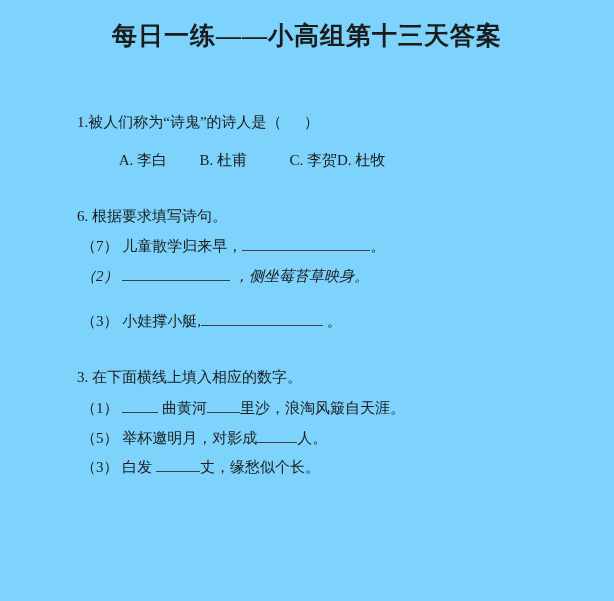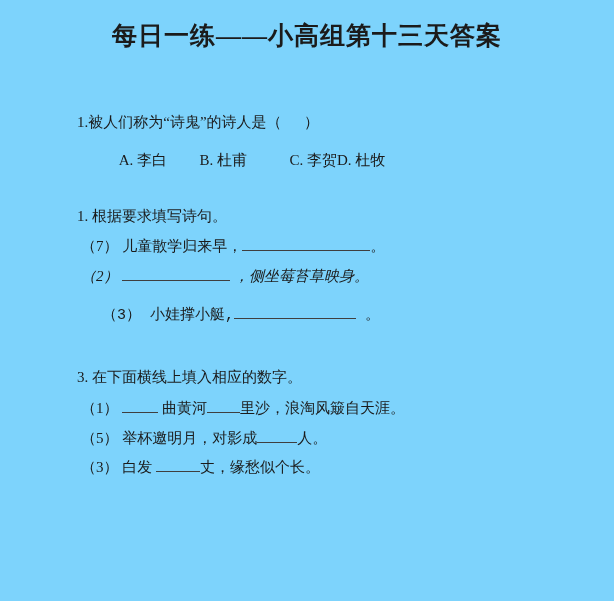--- a/index.html
+++ b/index.html
@@ -64,29 +64,29 @@
   <div class="title">每日一练——小高组第十三天答案</div>
 
   <div class="line l62" style="top:97px;">
     <span>1.被人们称为“诗鬼”的诗人是（      ）</span>
   </div>
   <div class="line l62" style="top:135px;">
     <span class="opt opt-a">A. 李白</span><span class="opt opt-b">B. 杜甫</span><span class="opt opt-c">C. 李贺</span><span class="opt">D. 杜牧</span>
   </div>
 
   <div class="line l62" style="top:191px;">
-    <span>1. 根据要求填写诗句。</span>
+    <span>6. 根据要求填写诗句。</span>
   </div>
   <div class="line l66" style="top:219px;">
     <span>（7） 儿童散学归来早，</span><span class="blank bw128"></span><span>。</span>
   </div>
   <div class="line l66" style="top:249px;font-style:italic;">
     <span>（2） </span><span class="blank bw108"></span><span> ，侧坐莓苔草映身。</span>
   </div>
-  <div class="line l66" style="top:287px;font-family:Liberation Mono, monospace;">
+  <div class="line l66" style="top:294px;">
     <span>（3） 小娃撑小艇,</span><span class="blank bw122"></span><span> 。</span>
   </div>
 
   <div class="line l62" style="top:352px;">
     <span>3. 在下面横线上填入相应的数字。</span>
   </div>
   <div class="line l66" style="top:381px;">
     <span>（1） </span><span class="blank bw36"></span><span> 曲黄河</span><span class="blank bw33"></span><span>里沙，浪淘风簸自天涯。</span>
   </div>
   <div class="line l66" style="top:411px;">

